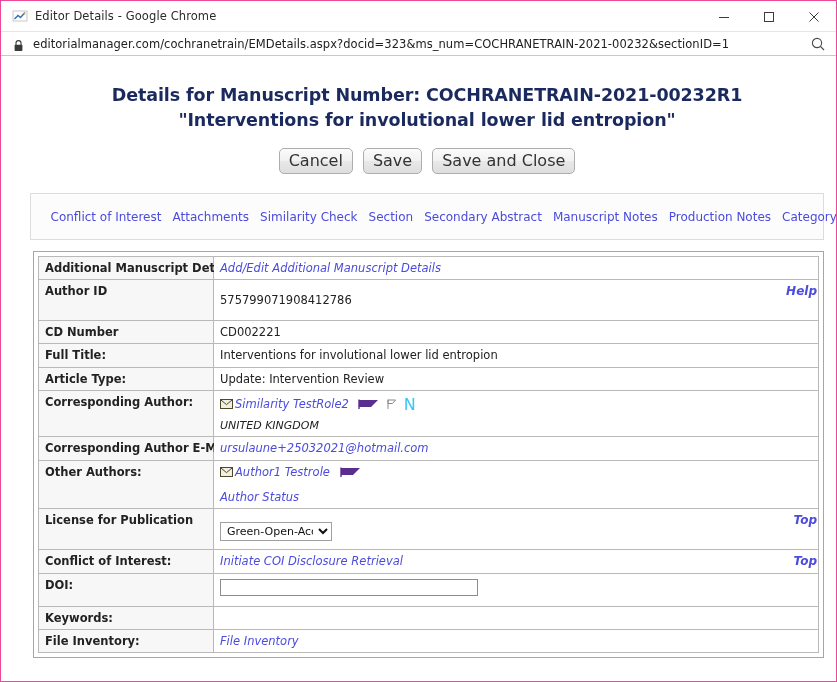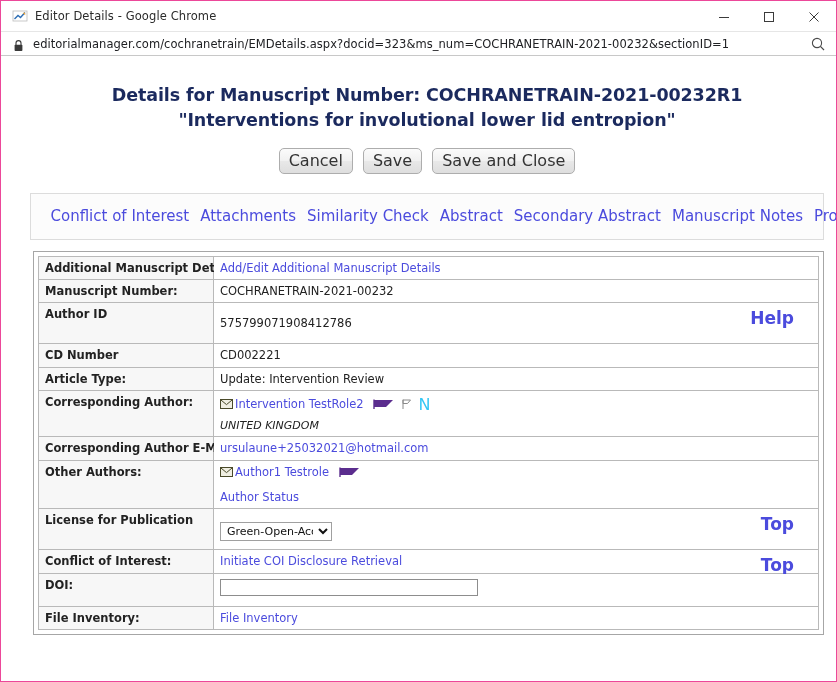--- a/index.html
+++ b/index.html
@@ -173,21 +173,21 @@
     margin: 19px 14px 0 14px;
     border: 1px solid #dcdcdc;
     background: #fcfcfc;
     padding: 9px 14px 9px 14px;
     text-align: center;
     line-height: 1.65;
   }
   #navbox a {
     color: #4b4bdd;
     text-decoration: none;
-    font-size: 15px;
+    font-size: 12px;
     margin: 0 5.5px;
     white-space: nowrap;
   }
 
   
   #tablewrap {
     margin: 11px 14px 0 17px;
     border: 1px solid #a6a6a6;
     padding: 4px 4px 4px 4px;
     background: #ffffff;
@@ -214,29 +214,30 @@
   }
   td.val {
     background: #ffffff;
     position: relative;
     word-wrap: break-word;
   }
   td.val a,
   td.lbl a {
     color: #4b4bdd;
     text-decoration: none;
+    font-style: italic;
   }
   a.visited { color: #7a3a9a; }
   .toplink {
     position: absolute;
-    right: 24px;
+    right: 1px;
     top: 3px;
     color: #4b4bdd;
     font-weight: bold;
-    font-size: 17px;
+    font-size: 12px;
     text-decoration: none;
   }
   .tall2 { height: 33px; }
   .tall3 { height: 41px; }
 
   
   .envelope {
     display: inline-block;
     width: 13px; height: 10px;
     vertical-align: -1px;
@@ -353,68 +354,68 @@
 
         <h1 id="page-title">Details for Manuscript Number: COCHRANETRAIN-2021-00232R1 "Interventions for involutional lower lid entropion"</h1>
 
         <div id="btnrow">
           <button class="btn">Cancel</button>
           <button class="btn">Save</button>
           <button class="btn">Save and Close</button>
         </div>
 
         <div id="navbox">
-          <a href="#">Conflict of Interest</a><a href="#">Attachments</a><a href="#">Similarity Check</a><a href="#">Abstract</a><a href="#">Secondary Abstract</a><a href="#">Manuscript Notes</a><a href="#">Production Notes</a><a href="#">Category</a><a href="#">Reviewers</a>
+          <a href="#">Conflict of Interest</a><a href="#">Attachments</a><a href="#">Similarity Check</a><a href="#">Section</a><a href="#">Secondary Abstract</a><a href="#">Manuscript Notes</a><a href="#">Production Notes</a><a href="#">Category</a><a href="#">Reviewers</a>
         </div>
 
         <div id="tablewrap">
           <table id="details">
             <tbody>
 
               <tr>
                 <td class="lbl">Additional Manuscript Details:</td>
                 <td class="val">
                   <a href="#">Add/Edit Additional Manuscript Details</a>
                 </td>
               </tr>
 
-              <tr>
-                <td class="lbl">Manuscript Number:</td>
-                <td class="val">COCHRANETRAIN-2021-00232</td>
-              </tr>
 
               <tr class="tall3">
                 <td class="lbl">Author ID</td>
                 <td class="val">
                   <a href="#" class="toplink">Help</a>
                   <span class="blankline"></span>
                   <span>575799071908412786</span>
                 </td>
               </tr>
 
               <tr>
                 <td class="lbl">CD Number</td>
                 <td class="val">CD002221</td>
               </tr>
 
+              <tr>
+                <td class="lbl">Full Title:</td>
+                <td class="val">Interventions for involutional lower lid entropion</td>
+              </tr>
 
               <tr>
                 <td class="lbl">Article Type:</td>
                 <td class="val">Update: Intervention Review</td>
               </tr>
 
               <tr class="tall2">
                 <td class="lbl">Corresponding Author:</td>
                 <td class="val">
                   <span class="envelope">
                     <svg width="13" height="10" viewBox="0 0 13 10">
                       <rect x="0.5" y="0.5" width="12" height="9" fill="#f0efe2" stroke="#4a4a2a" stroke-width="1"></rect>
                       <polyline points="0.8,0.9 6.5,5.6 12.2,0.9" fill="none" stroke="#4a4a2a" stroke-width="1"></polyline>
                     </svg>
-                  </span><a href="#" class="authorlink">Intervention TestRole2</a>
+                  </span><a href="#" class="authorlink">Similarity TestRole2</a>
                   <span class="flag">
                     <svg width="22" height="12" viewBox="0 0 22 12">
                       <path d="M1 2 L20 2 L13 9 L1 9 Z" fill="#5b2d8e"></path>
                       <line x1="1" y1="1.5" x2="1" y2="11" stroke="#5b2d8e" stroke-width="1.4"></line>
                     </svg>
                   </span>
                   <span class="flag-outline">
                     <svg width="11" height="12" viewBox="0 0 11 12">
                       <path d="M2 2 L9.5 2 L6.5 5.5 L2 5.5 Z" fill="none" stroke="#8a8a8a" stroke-width="1"></path>
                       <line x1="2" y1="1.6" x2="2" y2="11" stroke="#8a8a8a" stroke-width="1"></line>
@@ -471,20 +472,24 @@
               </tr>
 
 
               <tr class="tall2">
                 <td class="lbl">DOI:</td>
                 <td class="val">
                   <input class="doi" type="text" value="" style="">
                 </td>
               </tr>
 
+              <tr>
+                <td class="lbl">Keywords:</td>
+                <td class="val"></td>
+              </tr>
 
               <tr>
                 <td class="lbl">File Inventory:</td>
                 <td class="val">
                   <a href="#" class="visited">File Inventory</a>
                 </td>
               </tr>
 
             </tbody>
           </table>

